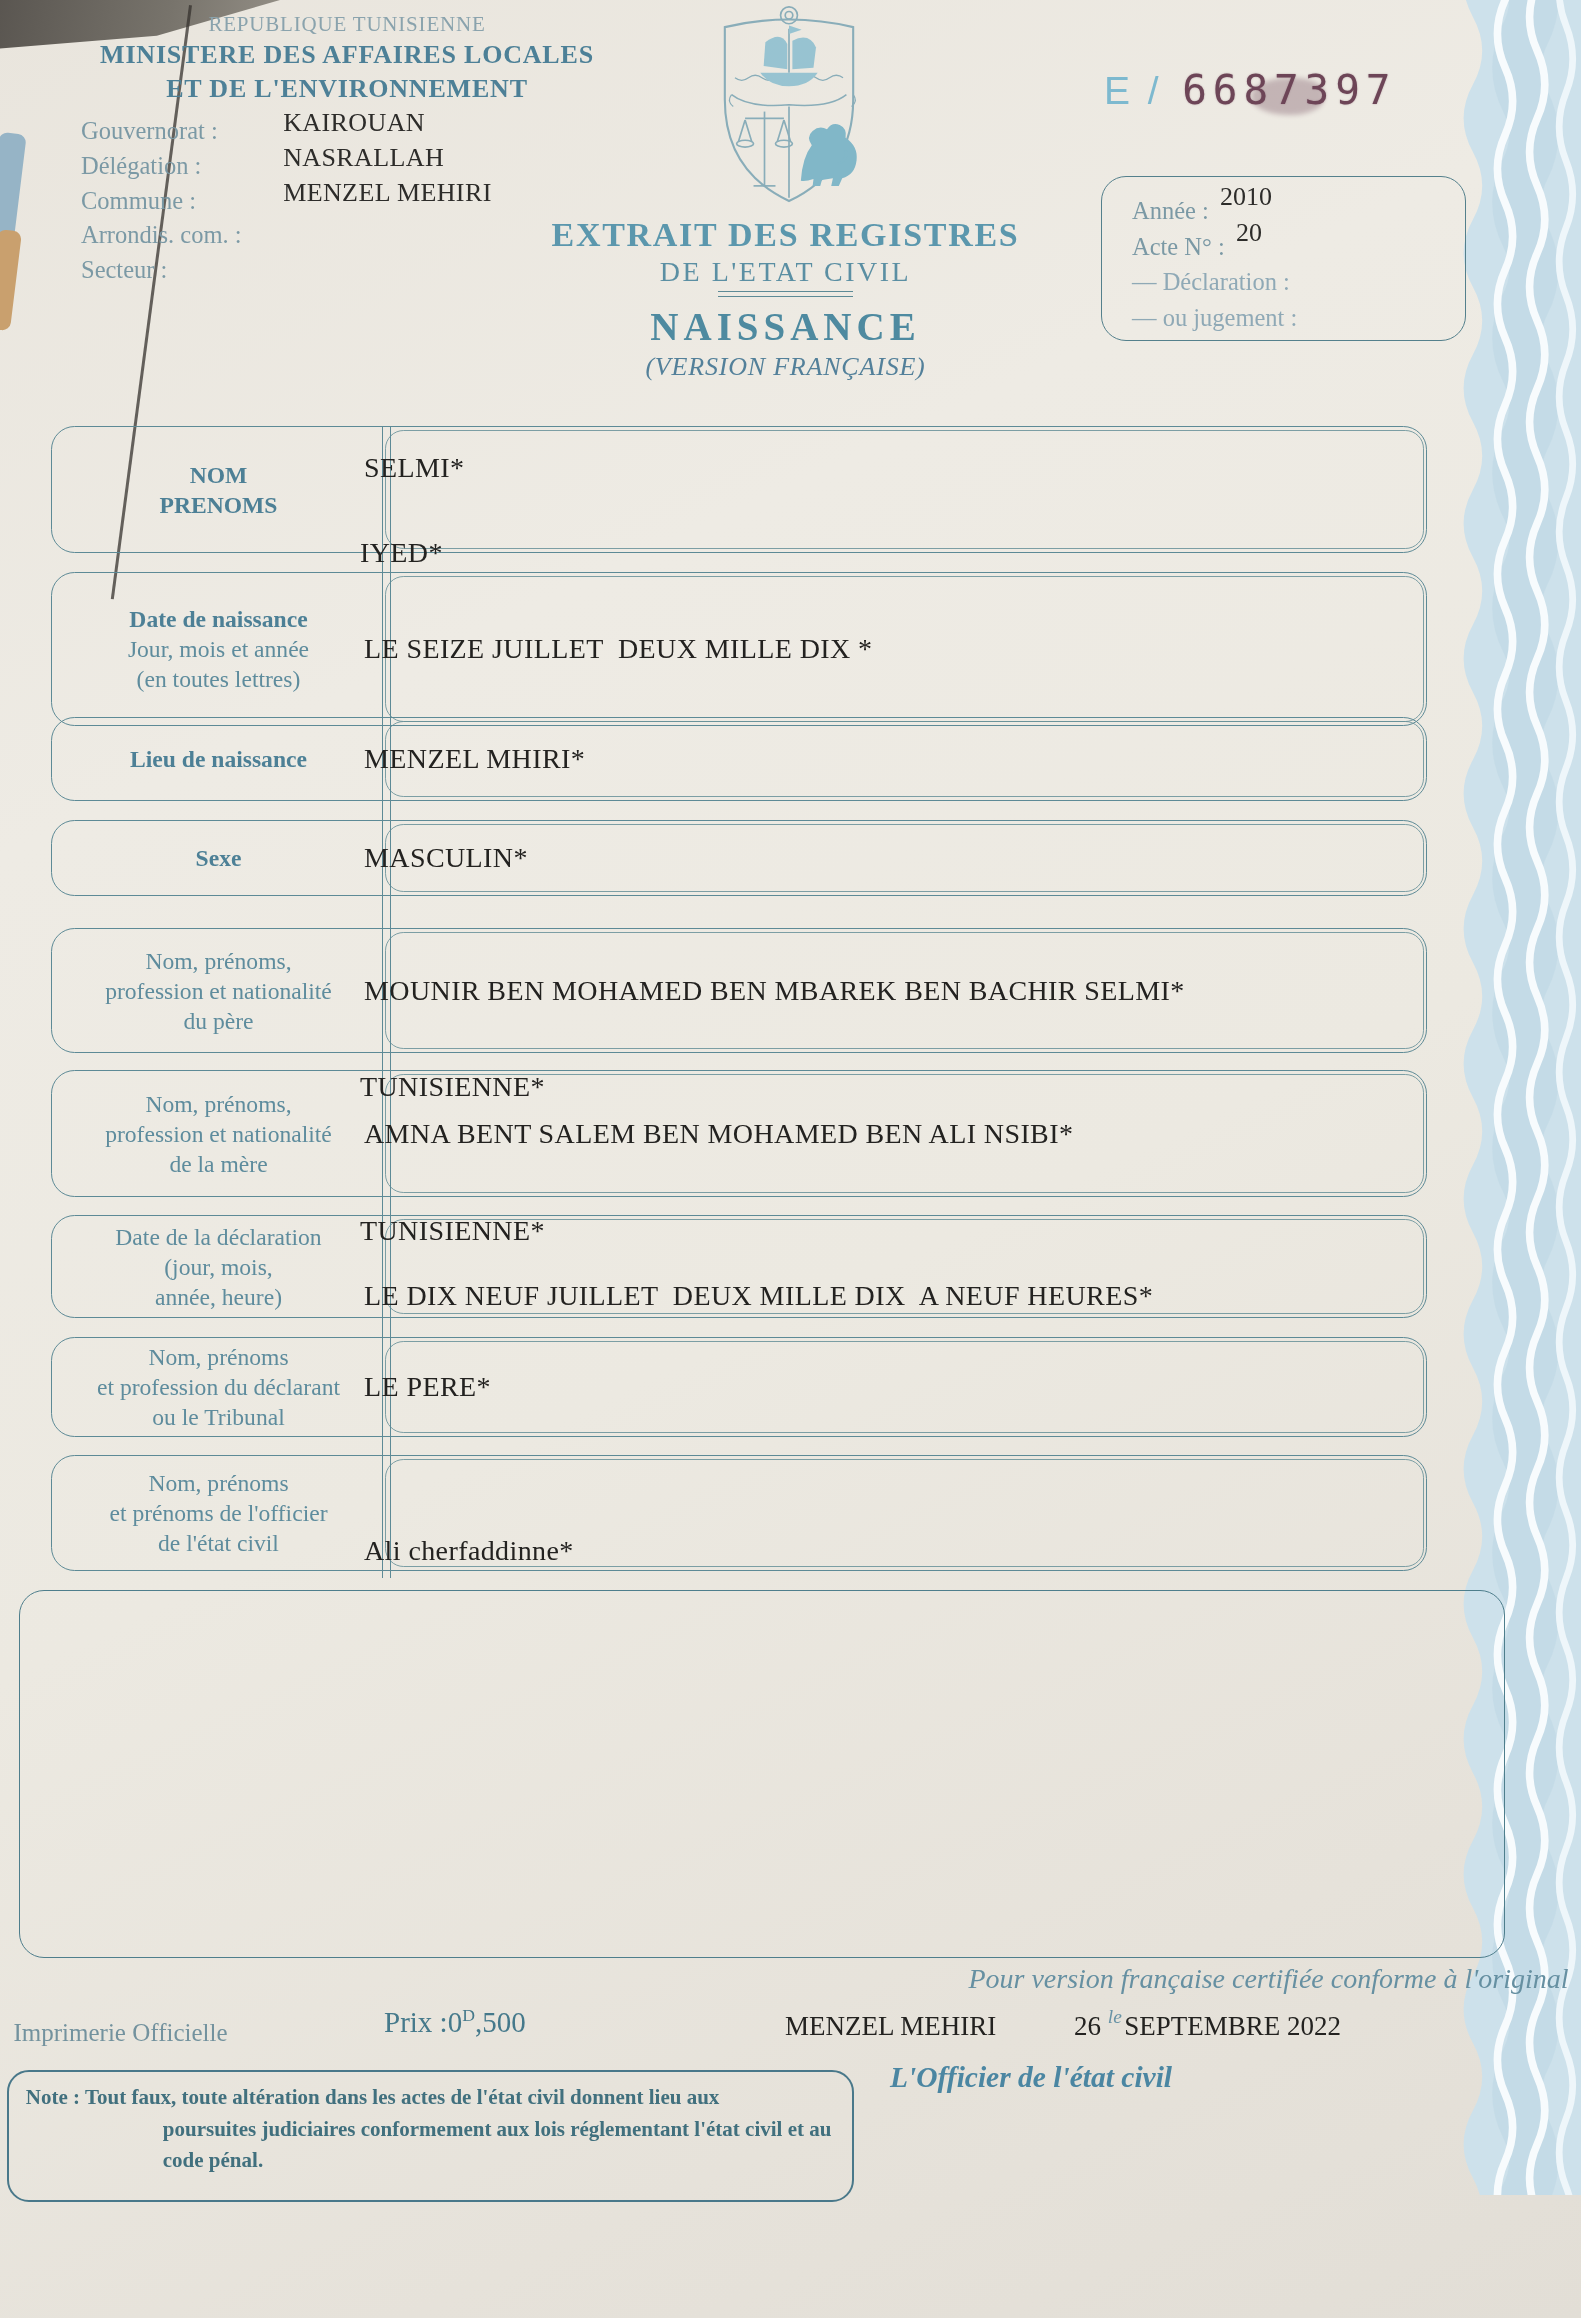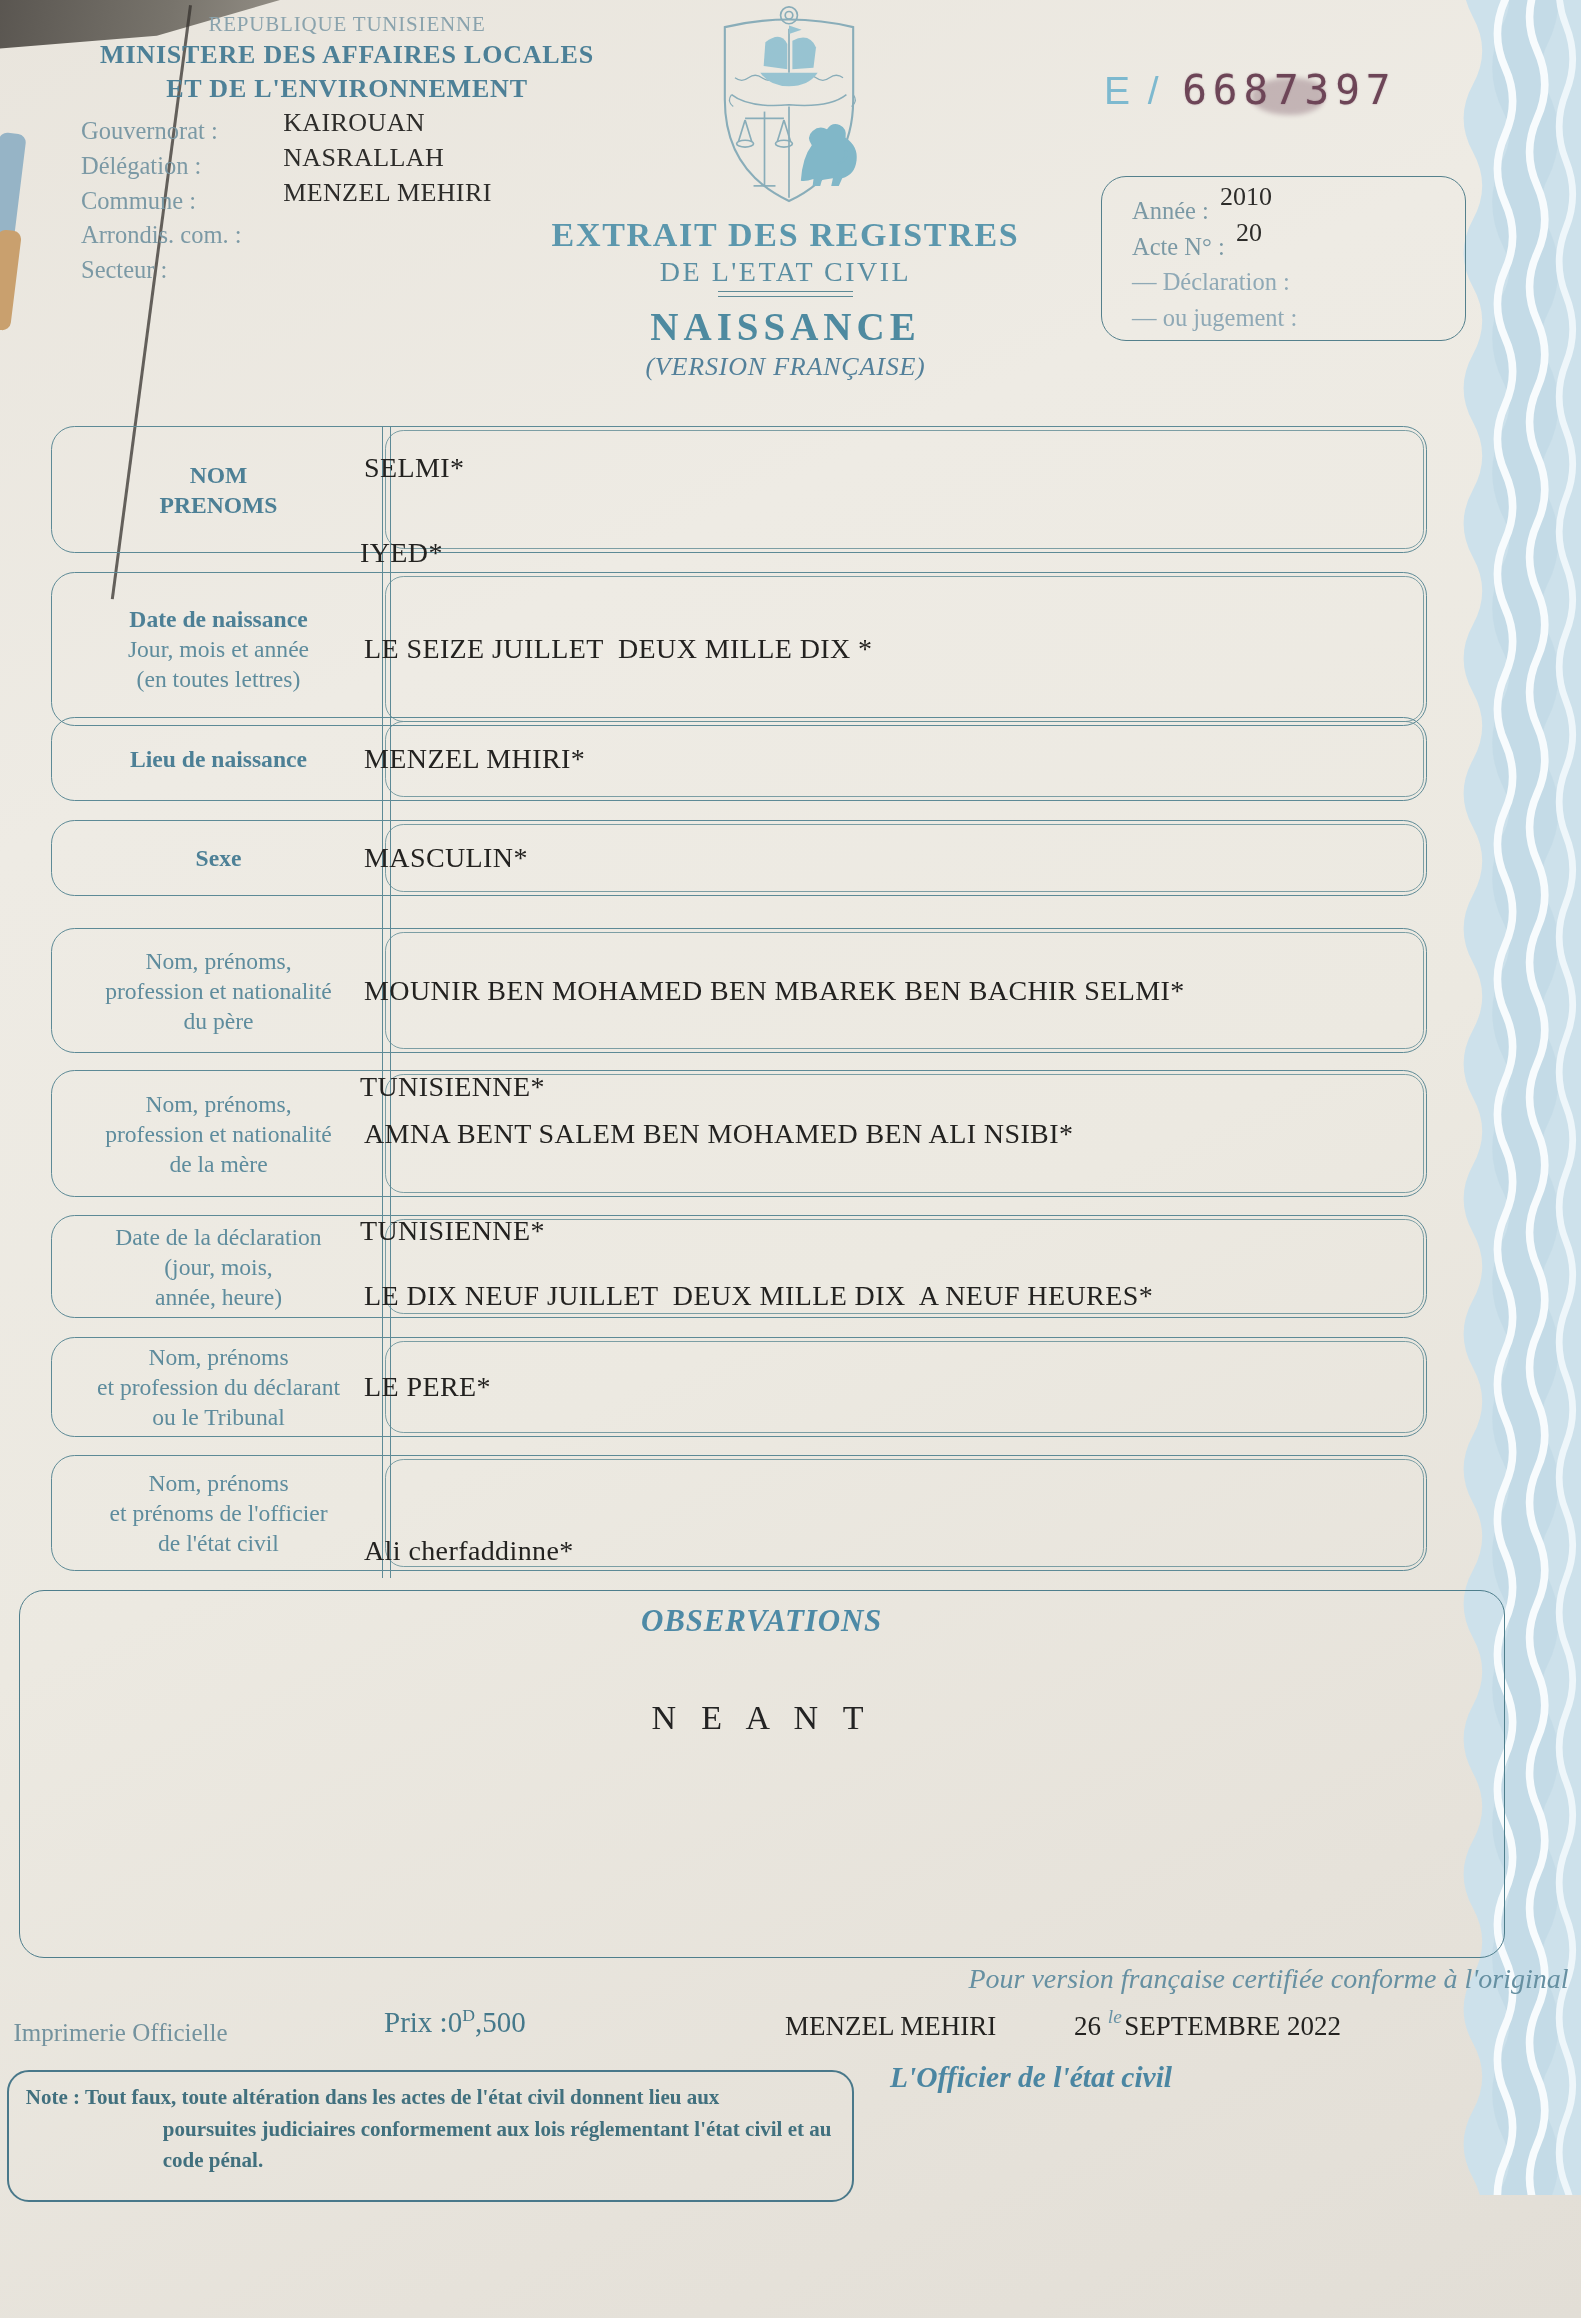--- a/index.html
+++ b/index.html
@@ -283,22 +283,20 @@
             <span>Nom, prénoms</span>
             <span>et prénoms de l'officier</span>
             <span>de l'état civil</span>
           </div>
         <div class="val v-bottom">Ali cherfaddinne*</div>
       </div>
     </div>
     <div class="vsep"></div>
 
     <div class="obs">
-      <div class="obs-title">OBSERVATIONS</div>
-      <div class="obs-val">N E A N T</div>
     </div>
 
     <div class="certify">Pour version française certifiée conforme à l'original</div>
     <div class="placedate">
       <span>MENZEL MEHIRI</span>
       <span class="datepart">26</span><span class="le">le</span><span>SEPTEMBRE 2022</span>
     </div>
     <div class="officer">L'Officier de l'état civil</div>
     <div class="imprimerie">Imprimerie Officielle</div>
     <div class="prix">

